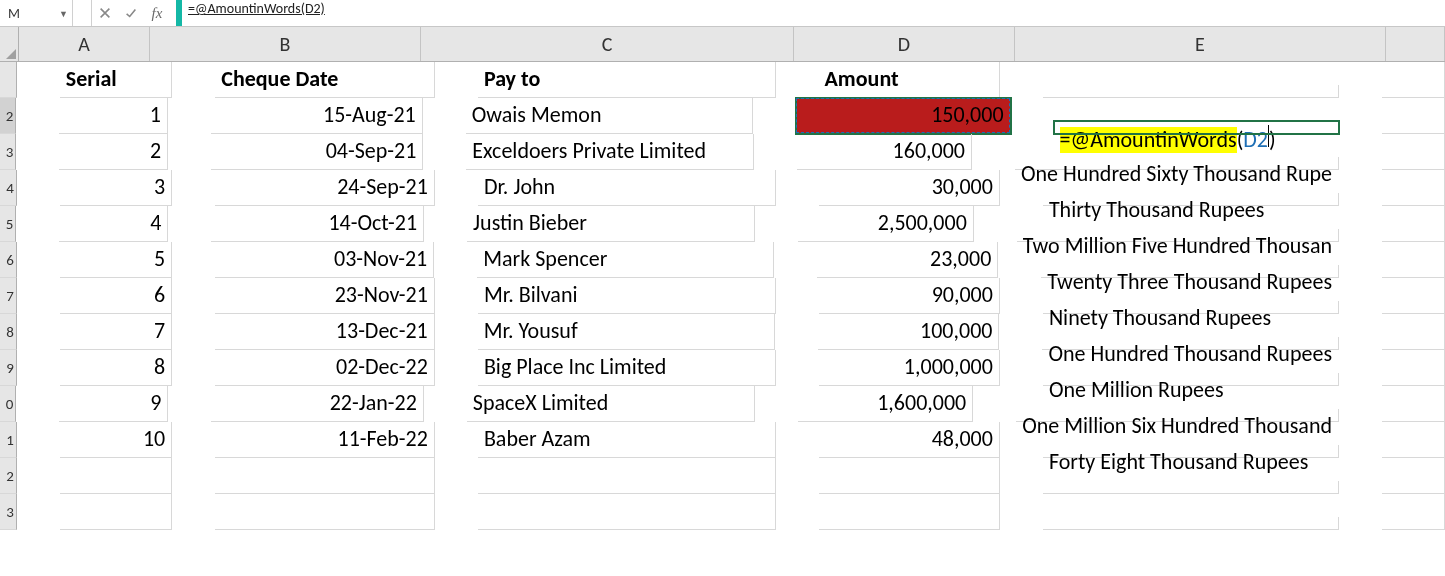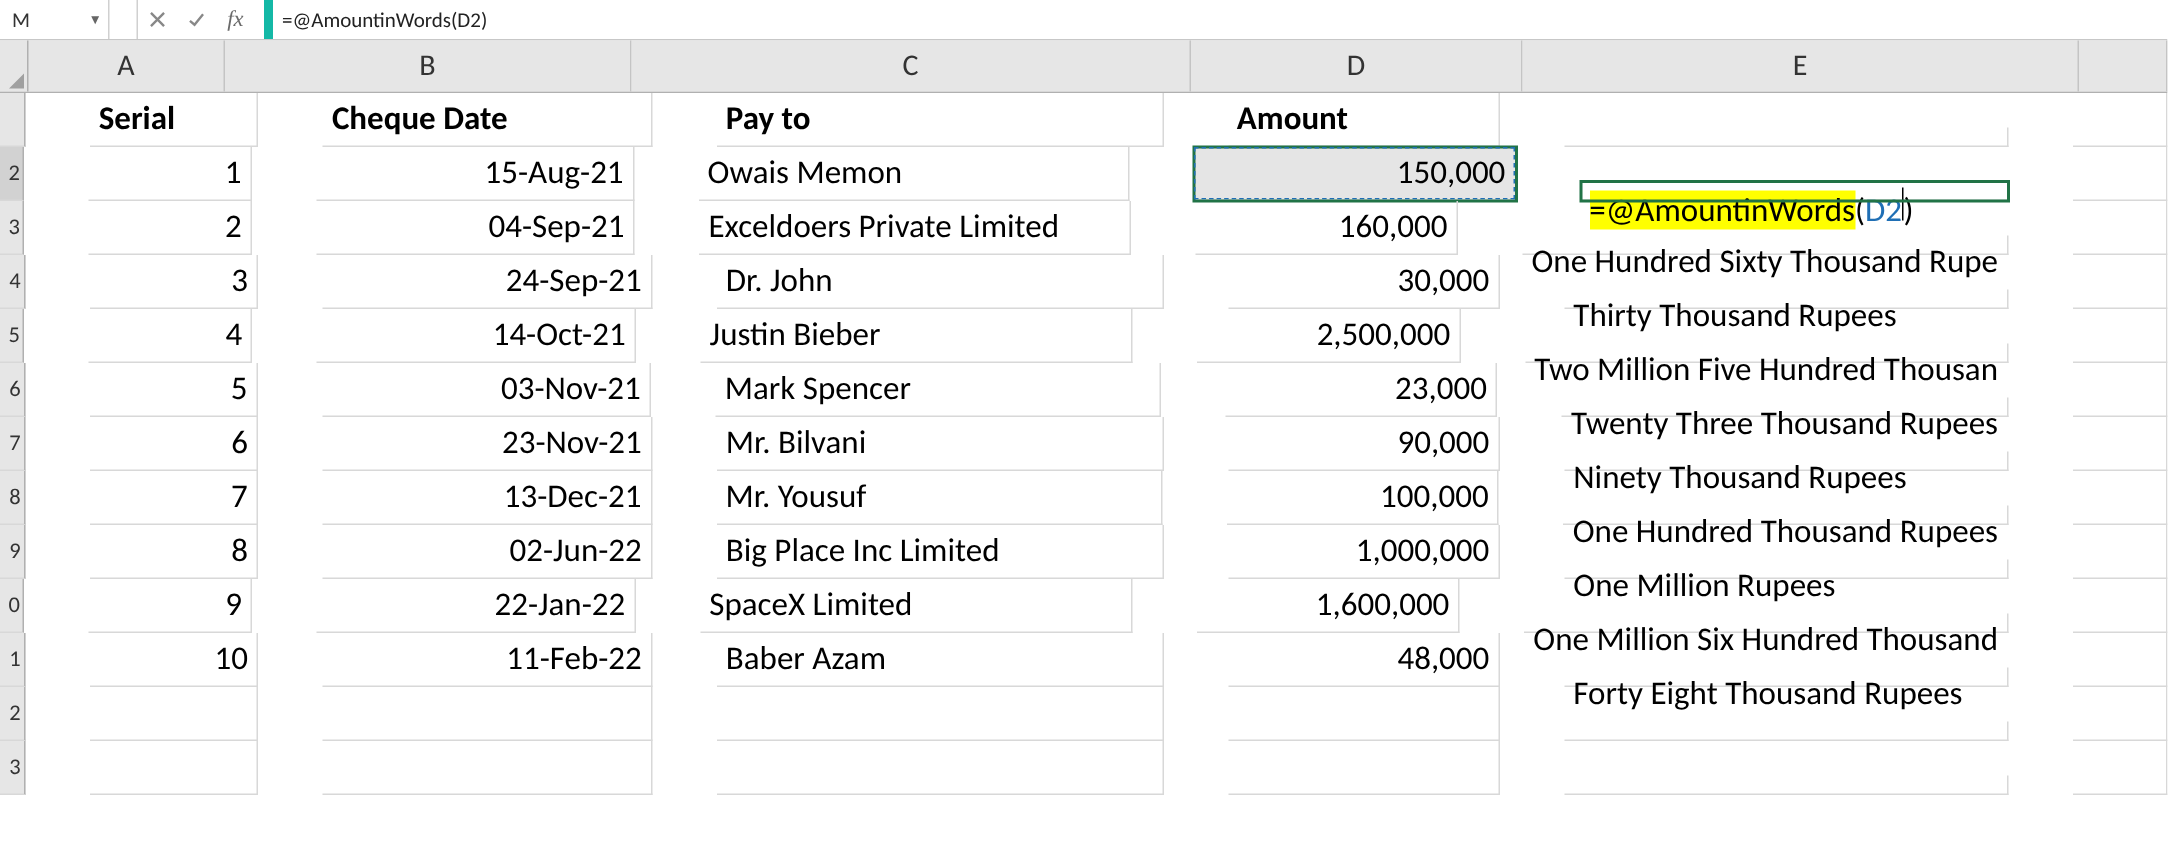--- a/index.html
+++ b/index.html
@@ -52,24 +52,25 @@
     border-right: 6px solid #14b8a6;
     padding-right: 6px;
     width: 26px;
     display: flex;
     align-items: center;
     justify-content: center;
   }
   .formula-input {
     flex: 1;
     display: flex;
-    align-items: center;
+    align-items: flex-start;
     padding-left: 6px;
     font-size: 14px;
     color: #222;
+    text-decoration: underline;
   }
 
   
   .grid {
     position: relative;
     font-size: 22px;
   }
 
   .col-headers {
     display: flex;
@@ -145,21 +146,21 @@
   .c-F { flex: 1; min-width: 50px; }
 
   .hdr .cell {
     font-weight: 700;
     text-align: left;
   }
 
   
   .d2 {
     position: relative;
-    background: #e5e5e5;
+    background: #b91c1c;
     outline: 2px solid #217346;
     outline-offset: -1px;
     padding-left: 46px;
   }
   .d2-border {
     position: absolute;
     top: 0; left: 0; right: 0; bottom: 0;
     border: 1px dashed #1f6fb5;
     pointer-events: none;
   }
@@ -321,21 +322,21 @@
     <div class="cell c-B">13-Dec-21</div>
     <div class="cell c-C">Mr. Yousuf</div>
     <div class="cell c-D">100,000</div>
     <div class="cell c-E spill">One Hundred  Thousand  Rupees</div>
     <div class="cell c-F"></div>
   </div>
 
   <div class="row">
     <div class="rowhead">9</div>
     <div class="cell c-A">8</div>
-    <div class="cell c-B">02-Jun-22</div>
+    <div class="cell c-B">02-Dec-22</div>
     <div class="cell c-C">Big Place Inc Limited</div>
     <div class="cell c-D">1,000,000</div>
     <div class="cell c-E spill">One Million  Rupees</div>
     <div class="cell c-F"></div>
   </div>
 
   <div class="row">
     <div class="rowhead">0</div>
     <div class="cell c-A">9</div>
     <div class="cell c-B">22-Jan-22</div>

